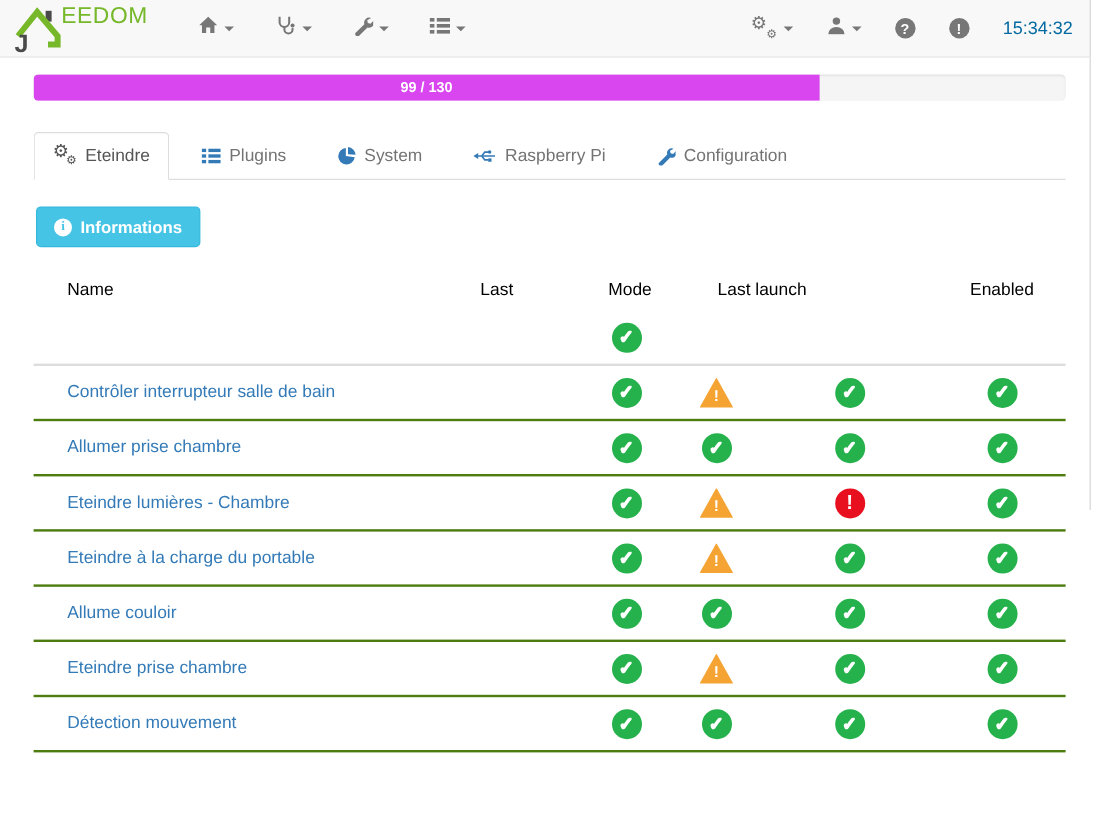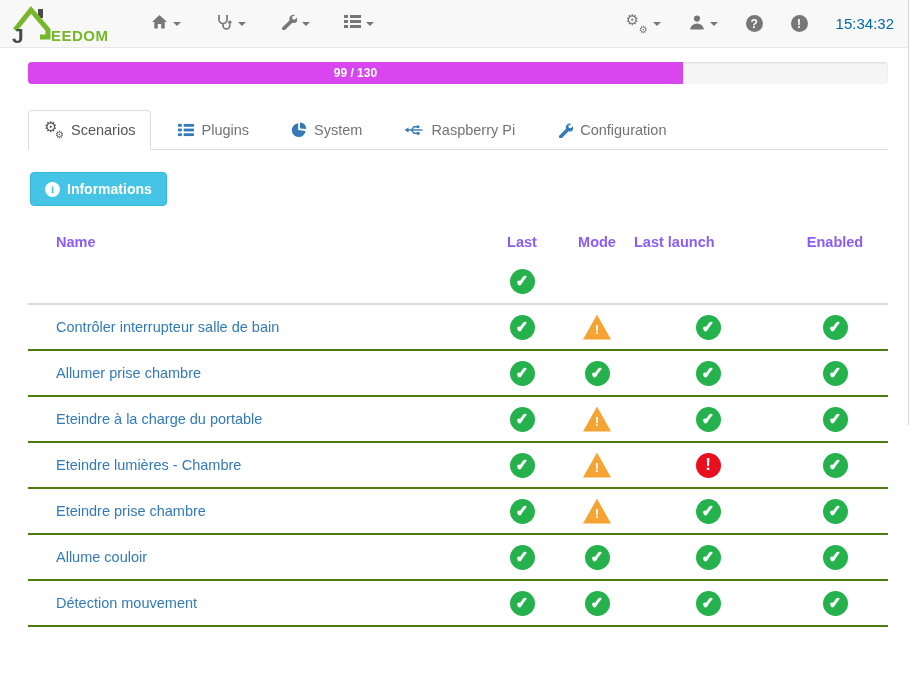--- a/index.html
+++ b/index.html
@@ -5,22 +5,22 @@
   * { margin:0; padding:0; box-sizing:border-box; }
   html,body { width:916px; height:683px; overflow:hidden; background:#fff;
               font-family:"Liberation Sans", sans-serif; }
 
   
   .navbar { position:absolute; left:0; top:0; width:908px; height:48px;
             background:#f8f8f8; border-bottom:1px solid #e7e7e7;
             display:flex; align-items:center; }
   .brand { display:flex; align-items:flex-end; margin-left:10px; cursor:pointer; }
   .brand svg { display:block; }
-  .brand-rest { color:#76b82a; font-weight:bold; font-size:15px; letter-spacing:.5px;
-                margin-left:-3px; margin-bottom:0; }
+  .brand-rest { color:#76b82a; font-weight:normal; font-size:19px; letter-spacing:.5px;
+                margin-left:-3px; margin-bottom:19px; }
   .nav-left { display:flex; align-items:center; margin-left:42px; gap:34px; }
   .nav-right { margin-left:auto; display:flex; align-items:center; gap:28px; margin-right:14px; }
   .nav-item { display:flex; align-items:center; color:#777; cursor:pointer; }
   .caret { width:0; height:0; border-left:4px solid transparent; border-right:4px solid transparent;
            border-top:4px solid #777; margin-left:5px; display:inline-block; }
   .circle-glyph { width:17px; height:17px; border-radius:50%; background:#777; color:#fff;
                   font-size:12px; font-weight:bold; display:inline-flex;
                   align-items:center; justify-content:center; }
   .cogs { position:relative; width:22px; height:18px; display:inline-block; color:#777; }
   .cogs .g1 { position:absolute; left:0; top:-3px; font-size:15px; line-height:1; }
@@ -58,21 +58,21 @@
                 justify-content:center; font-family:"Liberation Serif", serif; }
 
   
   .table { position:absolute; left:28px; top:225px; width:860px; font-size:14.5px; }
   .tr { display:flex; align-items:center; }
   .c-name { flex:1; text-align:left; padding-left:28px; }
   .c-logs { width:76px; text-align:center; }
   .c-mode { width:74px; text-align:center; }
   .c-last { width:148px; }
   .c-enabled { width:106px; text-align:center; }
-  .thead-1 { height:34px; font-weight:bold; color:#8b5cf6; }
+  .thead-1 { height:34px; font-weight:normal; color:#000000;gap:36px; }
   .thead-2 { height:46px; border-bottom:2px solid #ddd; }
   .trow { height:46px; border-bottom:2px solid #4d7c0f; }
   .name-link { color:#337ab7; text-decoration:none; cursor:pointer; }
   .cell-flex { display:flex; justify-content:center; align-items:center; }
 
   
   .st { display:inline-flex; align-items:center; justify-content:center;
         width:25px; height:25px; color:#fff; vertical-align:middle; }
   .st-ok { background:#25b14b; border-radius:50%; }
   .st-ok::after { content:"✓"; font-size:15px; font-weight:bold; -webkit-text-stroke:1px #fff; }
@@ -172,21 +172,21 @@
     <div class="progress-fill" style="width:76.15%">99 / 130</div>
   </div>
 </div>
 
 <div class="tabs">
   <div class="tab active">
     <span class="cogs">
         <span class="g1">⚙</span>
         <span class="g2">⚙</span>
       </span>
-    <span>Scenarios</span>
+    <span>Eteindre</span>
   </div>
   <div class="tab">
     <span class="ticon">
       <svg width="16" height="14" viewBox="0 0 17 15" fill="#337ab7">
         <rect x="0" y="1" width="4" height="3"></rect>
           <rect x="6" y="1" width="11" height="3"></rect>
         <rect x="0" y="6" width="4" height="3"></rect>
           <rect x="6" y="6" width="11" height="3"></rect>
         <rect x="0" y="11" width="4" height="3"></rect>
           <rect x="6" y="11" width="11" height="3"></rect>
@@ -280,76 +280,76 @@
     <div class="c-last cell-flex">
         <span class="st st-ok"></span>
       </div>
     <div class="c-enabled cell-flex">
         <span class="st st-ok"></span>
       </div>
   </div>
 
 
   <div class="tr trow">
+    <div class="c-name"><a class="name-link">Eteindre lumières - Chambre</a></div>
+    <div class="c-logs cell-flex">
+        <span class="st st-ok"></span>
+      </div>
+    <div class="c-mode cell-flex">
+        <span class="st st-warning"></span>
+      </div>
+    <div class="c-last cell-flex">
+        <span class="st st-error"></span>
+      </div>
+    <div class="c-enabled cell-flex">
+        <span class="st st-ok"></span>
+      </div>
+  </div>
+
+  <div class="tr trow">
     <div class="c-name"><a class="name-link">Eteindre à la charge du portable</a></div>
     <div class="c-logs cell-flex">
         <span class="st st-ok"></span>
       </div>
     <div class="c-mode cell-flex">
         <span class="st st-warning"></span>
       </div>
     <div class="c-last cell-flex">
         <span class="st st-ok"></span>
       </div>
     <div class="c-enabled cell-flex">
         <span class="st st-ok"></span>
       </div>
   </div>
 
   <div class="tr trow">
-    <div class="c-name"><a class="name-link">Eteindre lumières - Chambre</a></div>
+    <div class="c-name"><a class="name-link">Allume couloir</a></div>
+    <div class="c-logs cell-flex">
+        <span class="st st-ok"></span>
+      </div>
+    <div class="c-mode cell-flex">
+        <span class="st st-ok"></span>
+      </div>
+    <div class="c-last cell-flex">
+        <span class="st st-ok"></span>
+      </div>
+    <div class="c-enabled cell-flex">
+        <span class="st st-ok"></span>
+      </div>
+  </div>
+
+  <div class="tr trow">
+    <div class="c-name"><a class="name-link">Eteindre prise chambre</a></div>
     <div class="c-logs cell-flex">
         <span class="st st-ok"></span>
       </div>
     <div class="c-mode cell-flex">
         <span class="st st-warning"></span>
       </div>
     <div class="c-last cell-flex">
-        <span class="st st-error"></span>
-      </div>
-    <div class="c-enabled cell-flex">
-        <span class="st st-ok"></span>
-      </div>
-  </div>
-
-  <div class="tr trow">
-    <div class="c-name"><a class="name-link">Eteindre prise chambre</a></div>
-    <div class="c-logs cell-flex">
-        <span class="st st-ok"></span>
-      </div>
-    <div class="c-mode cell-flex">
-        <span class="st st-warning"></span>
-      </div>
-    <div class="c-last cell-flex">
-        <span class="st st-ok"></span>
-      </div>
-    <div class="c-enabled cell-flex">
-        <span class="st st-ok"></span>
-      </div>
-  </div>
-
-  <div class="tr trow">
-    <div class="c-name"><a class="name-link">Allume couloir</a></div>
-    <div class="c-logs cell-flex">
-        <span class="st st-ok"></span>
-      </div>
-    <div class="c-mode cell-flex">
-        <span class="st st-ok"></span>
-      </div>
-    <div class="c-last cell-flex">
         <span class="st st-ok"></span>
       </div>
     <div class="c-enabled cell-flex">
         <span class="st st-ok"></span>
       </div>
   </div>
 
   <div class="tr trow">
     <div class="c-name"><a class="name-link">Détection mouvement</a></div>
     <div class="c-logs cell-flex">

